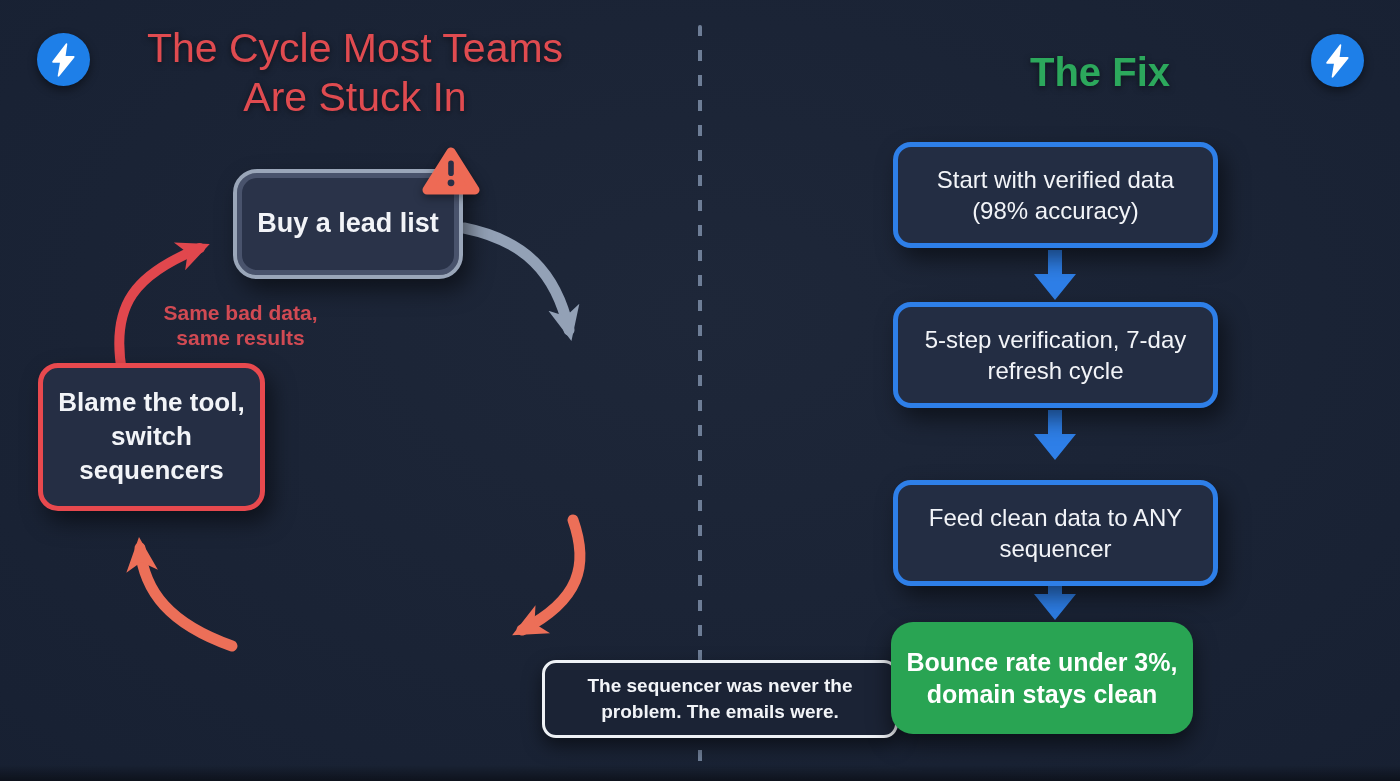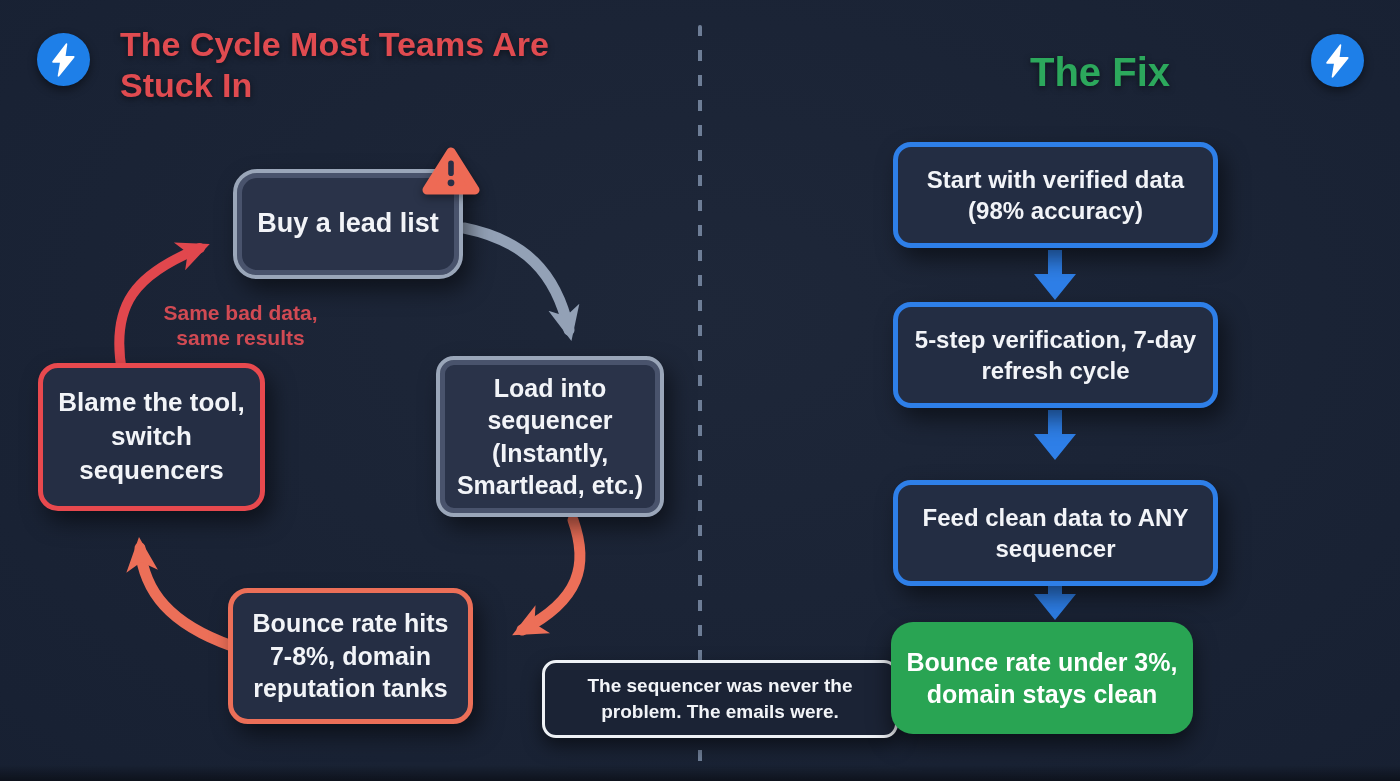--- a/index.html
+++ b/index.html
@@ -14,21 +14,21 @@
     background:radial-gradient(120% 135% at 50% 40%, #1e2739 0%, #182133 55%, #121a2a 100%);
   }
   .canvas::after {
     content:""; position:absolute; left:0; right:0; bottom:0; height:16px;
     background:linear-gradient(to bottom, rgba(0,0,0,0), rgba(0,0,0,.45));
     pointer-events:none;
   }
   
   .title-left {
     position:absolute; left:120px; top:24px; width:470px;
-    text-align:left; font-size:34px; font-weight:bold; line-height:1.2;
+    text-align:center; font-size:41px; font-weight:normal; line-height:1.2;
     color:#e04b50; text-shadow:0 2px 6px rgba(0,0,0,.5);
   }
   .title-right {
     position:absolute; left:924px; top:50px; width:352px;
     text-align:center; font-size:40px; font-weight:bold;
     color:#2ca85c; text-shadow:0 2px 6px rgba(0,0,0,.5);
   }
   
   .bolt-badge {
     position:absolute; width:53px; height:53px; border-radius:50%;
@@ -55,21 +55,21 @@
   }
   .node-buy    { left:233px; top:169px; width:230px; height:110px; font-size:27px; font-weight:600; padding:0 14px; }
   .node-load   { left:436px; top:356px; width:228px; height:161px; font-size:25px; font-weight:600; padding:0 12px; border-radius:18px; }
   .node-blame  { left:38px;  top:363px; width:227px; height:148px; font-size:26px; font-weight:600; padding:0 9px;
                  background:#252e44; border:5px solid #e8494e; border-radius:20px; }
   .node-bounce { left:228px; top:588px; width:245px; height:136px; font-size:25px; font-weight:600; padding:0 12px;
                  background:#252e44; border:5px solid #ec6f58; border-radius:20px; }
   .node-quote  { left:542px; top:660px; width:356px; height:78px; font-size:19px; font-weight:600; padding:0 12px;
                  background:#1b2335; border:3px solid #eef1f5; border-radius:14px; line-height:1.35;
                  box-shadow:0 8px 18px rgba(0,0,0,.5); }
-  .node-step   { left:893px; width:325px; height:106px; font-size:24px; font-weight:700; padding:0 15px;
+  .node-step   { left:893px; width:325px; height:106px; font-size:24px; font-weight:400; padding:0 15px;
                  background:#232d43; border:5px solid #2e7fe8; border-radius:18px; }
   .step-0 { top:142px; }
   .step-1 { top:302px;text-align:center; }
   .step-2 { top:480px; }
   .node-result { left:891px; top:622px; width:302px; height:112px; font-size:25px; font-weight:bold; padding:0 15px;
                  background:#29a453; border-radius:22px; color:#ffffff;
                  box-shadow:0 10px 22px rgba(0,0,0,.55); }
   
   .cycle-note {
     position:absolute; left:148px; top:300px; width:185px;
@@ -128,31 +128,25 @@
   <div class="node slate node-buy">
     <span>Buy a lead list</span>
   </div>
 
   <svg class="warn" viewBox="0 0 58 52">
     <polygon points="29,7 53,45 5,45" fill="#ee6a55" stroke="#ee6a55" stroke-width="9" stroke-linejoin="round"></polygon>
     <rect x="26.2" y="15.5" width="5.6" height="15.5" rx="2.8" fill="#272f46"></rect>
     <circle cx="29" cy="37.8" r="3.4" fill="#272f46"></circle>
   </svg>
 
-  <div class="node slate node-load">
-    <span>Load into sequencer (Instantly, Smartlead, etc.)</span>
-  </div>
 
   <div class="node node-blame">
     <span>Blame the tool, switch sequencers</span>
   </div>
 
-  <div class="node node-bounce">
-    <span>Bounce rate hits 7-8%, domain reputation tanks</span>
-  </div>
 
   <div class="cycle-note">Same bad data, same results</div>
 
   <div class="node node-quote">
     <span>The sequencer was never the problem. The emails were.</span>
   </div>
 
   <div class="node node-step step-0">
     <span>Start with verified data (98% accuracy)</span>
   </div>

